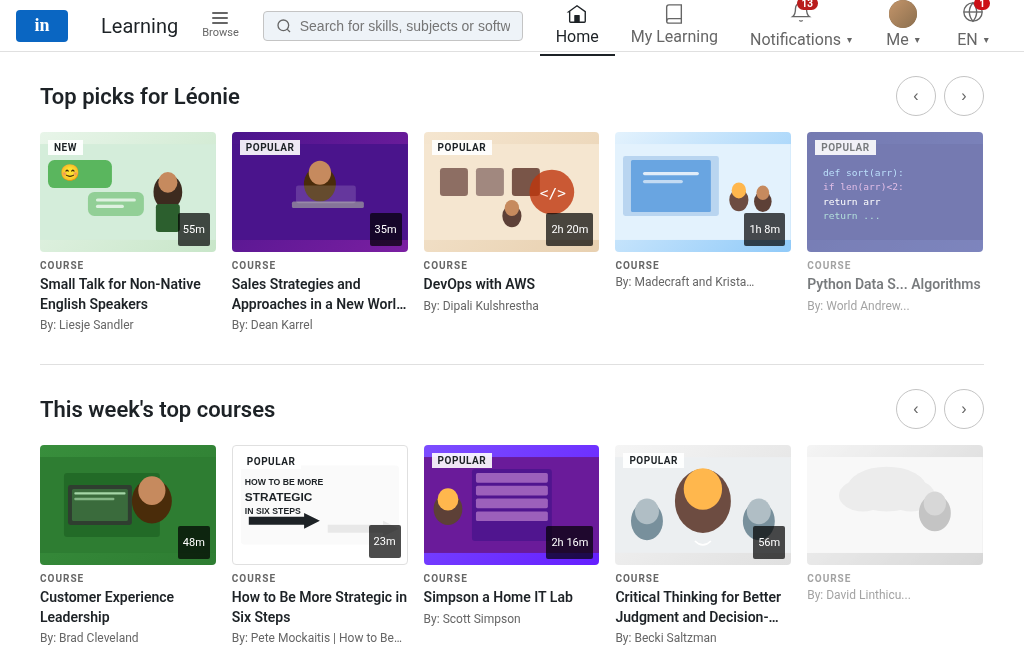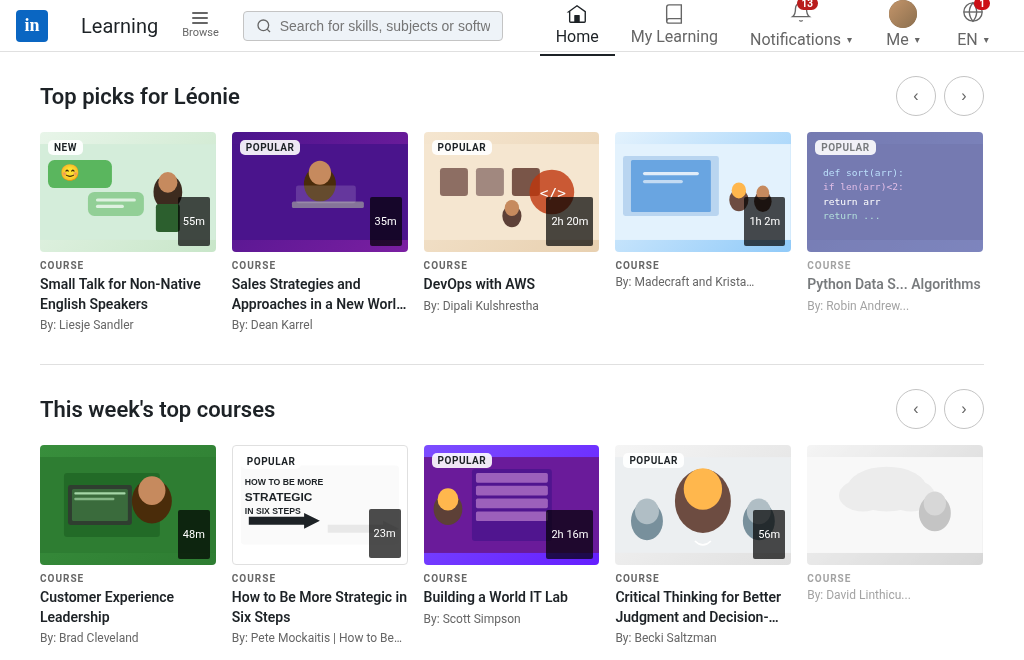--- a/index.html
+++ b/index.html
@@ -18,21 +18,21 @@
       z-index: 100;
     }
     .header-logo {
       display: flex;
       align-items: center;
       gap: 8px;
       margin-right: 16px;
       flex-shrink: 0;
     }
     .linkedin-icon {
-      width: 32px;
+      width: 52px;
       height: 32px;
       background: #0a66c2;
       border-radius: 4px;
       display: flex;
       align-items: center;
       justify-content: center;
       color: #fff;
       font-weight: 900;
       font-size: 18px;
       font-family: Georgia, serif;
@@ -178,32 +178,32 @@
       margin-bottom: 8px;
     }
     .card-badge {
       position: absolute;
       top: 8px;
       left: 8px;
       background: rgba(255,255,255,0.9);
       font-size: 10px;
       font-weight: 700;
       padding: 2px 6px;
-      border-radius: 5px;
+      border-radius: 0;
       letter-spacing: 0.5px;
       color: #1d2226;
     }
     .card-duration {
       position: absolute;
       bottom: 6px;
       right: 6px;
       background: rgba(0,0,0,0.7);
       color: #fff;
       font-size: 11px;
-      padding: 18px 5px;
+      padding: 10px 5px;
       border-radius: 2px;
     }
     .card-type {
       font-size: 10px;
       font-weight: 700;
       letter-spacing: 1px;
       color: #666;
       margin-bottom: 4px;
       text-transform: uppercase;
     }
@@ -416,40 +416,40 @@
             <rect x="20" y="20" width="100" height="65" rx="2" fill="#1976d2" opacity="0.5"></rect>
 
             <ellipse cx="155" cy="70" rx="12" ry="14" fill="#6d4c41"></ellipse>
             <ellipse cx="155" cy="58" rx="9" ry="10" fill="#ffb74d"></ellipse>
             <ellipse cx="185" cy="72" rx="11" ry="13" fill="#5d4037"></ellipse>
             <ellipse cx="185" cy="61" rx="8" ry="9" fill="#c68a5e"></ellipse>
 
             <rect x="35" y="35" width="70" height="4" rx="2" fill="#fff" opacity="0.8"></rect>
             <rect x="35" y="45" width="50" height="4" rx="2" fill="#fff" opacity="0.6"></rect>
           </svg>
-          <span class="card-duration">1h 2m</span>
+          <span class="card-duration">1h 8m</span>
         </div>
         <div class="card-type">COURSE</div>
         <div class="card-author">By: Madecraft and Krista Demcher</div>
       </div>
 
       <div class="card">
         <div class="card-thumb thumb-5">
           <svg class="thumb-svg" viewBox="0 0 220 120" xmlns="http://www.w3.org/2000/svg">
             <rect width="220" height="120" fill="#1a237e"></rect>
             <text x="20" y="40" font-size="12" fill="#90caf9" font-family="monospace">def sort(arr):</text>
             <text x="20" y="58" font-size="12" fill="#ce93d8" font-family="monospace">  if len(arr)&lt;2:</text>
             <text x="20" y="76" font-size="12" fill="#ffffff" font-family="monospace">    return arr</text>
             <text x="20" y="94" font-size="12" fill="#80cbc4" font-family="monospace">  return ...</text>
           </svg>
           <span class="card-badge">POPULAR</span>
         </div>
         <div class="card-type">COURSE</div>
         <div class="card-title">Python Data S... Algorithms</div>
-        <div class="card-author">By: Robin Andrew...</div>
+        <div class="card-author">By: World Andrew...</div>
       </div>
 
     </div>
   </section>
 
   <div class="divider"></div>
 
   <section class="section">
     <div class="section-header">
       <h2 class="section-title">This week's top courses</h2>
@@ -514,21 +514,21 @@
             <rect x="65" y="52" width="90" height="12" rx="2" fill="#ce93d8" opacity="0.6"></rect>
             <rect x="65" y="68" width="90" height="12" rx="2" fill="#ce93d8" opacity="0.6"></rect>
 
             <ellipse cx="30" cy="65" rx="18" ry="20" fill="#5d4037"></ellipse>
             <ellipse cx="30" cy="53" rx="13" ry="14" fill="#ffb74d"></ellipse>
           </svg>
           <span class="card-badge">POPULAR</span>
           <span class="card-duration">2h 16m</span>
         </div>
         <div class="card-type">COURSE</div>
-        <div class="card-title">Building a World IT Lab</div>
+        <div class="card-title">Simpson a Home IT Lab</div>
         <div class="card-author">By: Scott Simpson</div>
       </div>
 
       <div class="card">
         <div class="card-thumb thumb-w4">
           <svg class="thumb-svg" viewBox="0 0 220 120" xmlns="http://www.w3.org/2000/svg">
             <rect width="220" height="120" fill="#eceff1"></rect>
 
             <ellipse cx="110" cy="55" rx="35" ry="40" fill="#6d4c41"></ellipse>
             <ellipse cx="110" cy="40" rx="24" ry="26" fill="#ffb74d"></ellipse>

